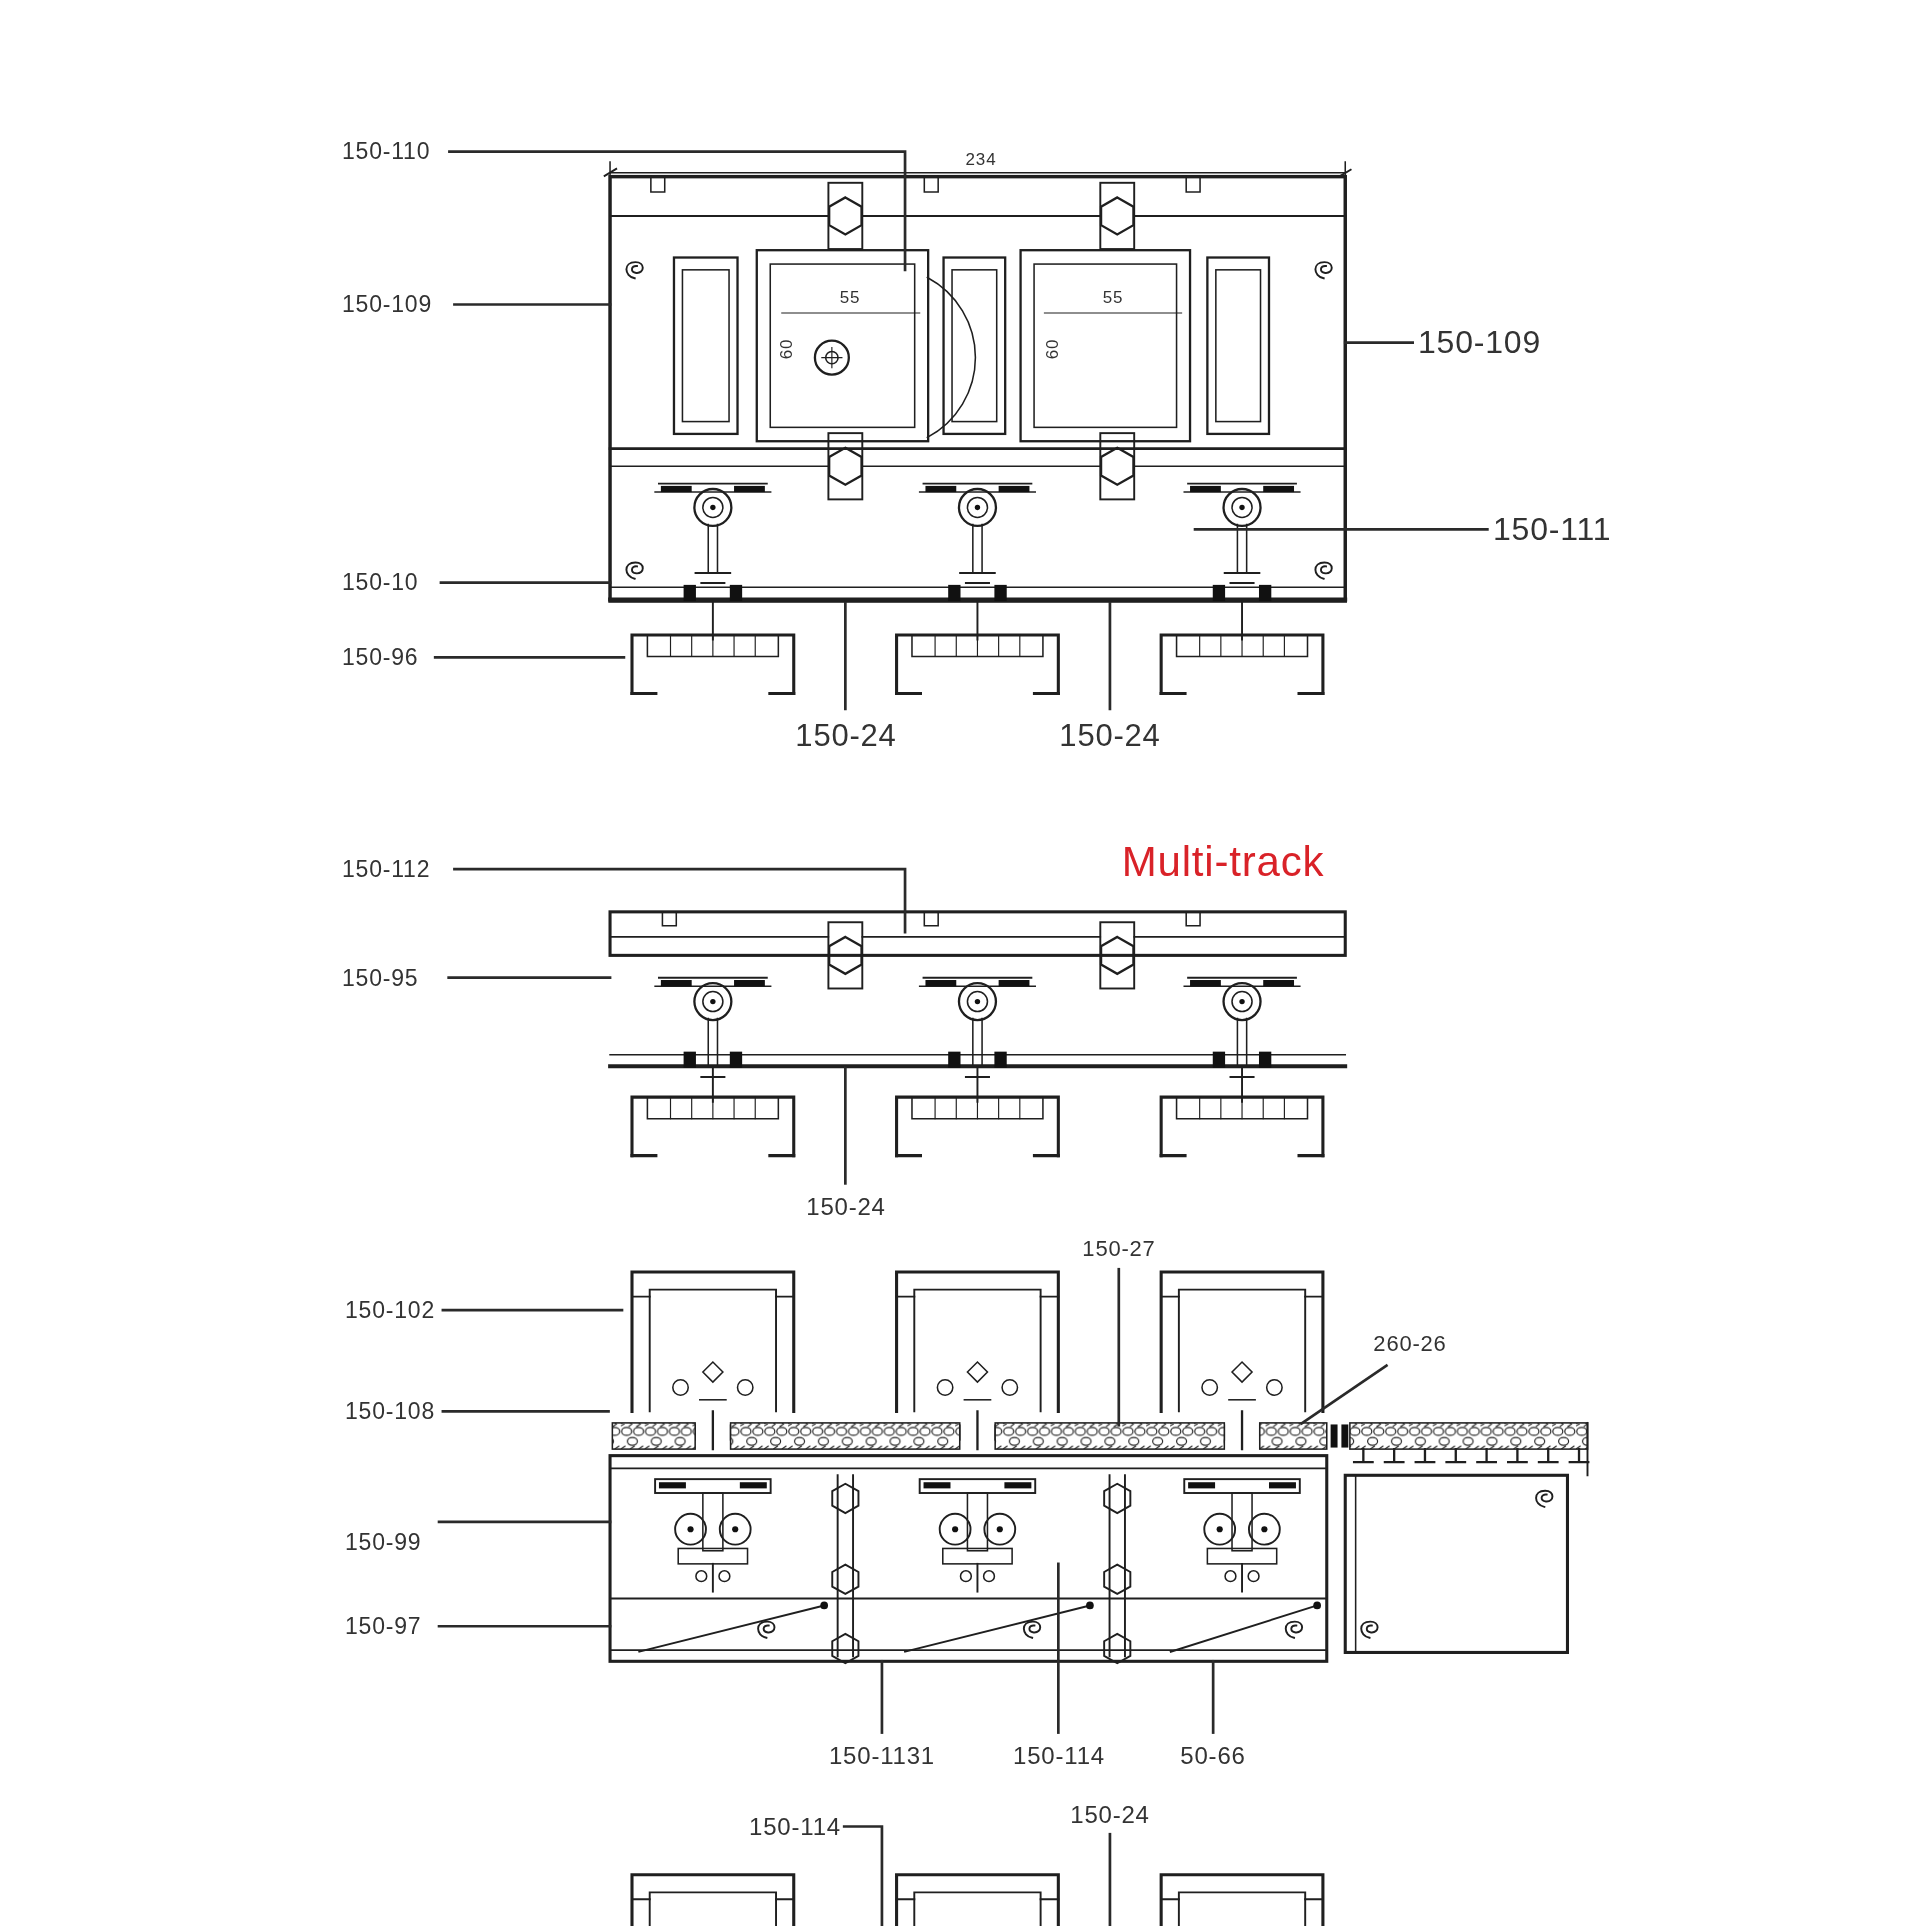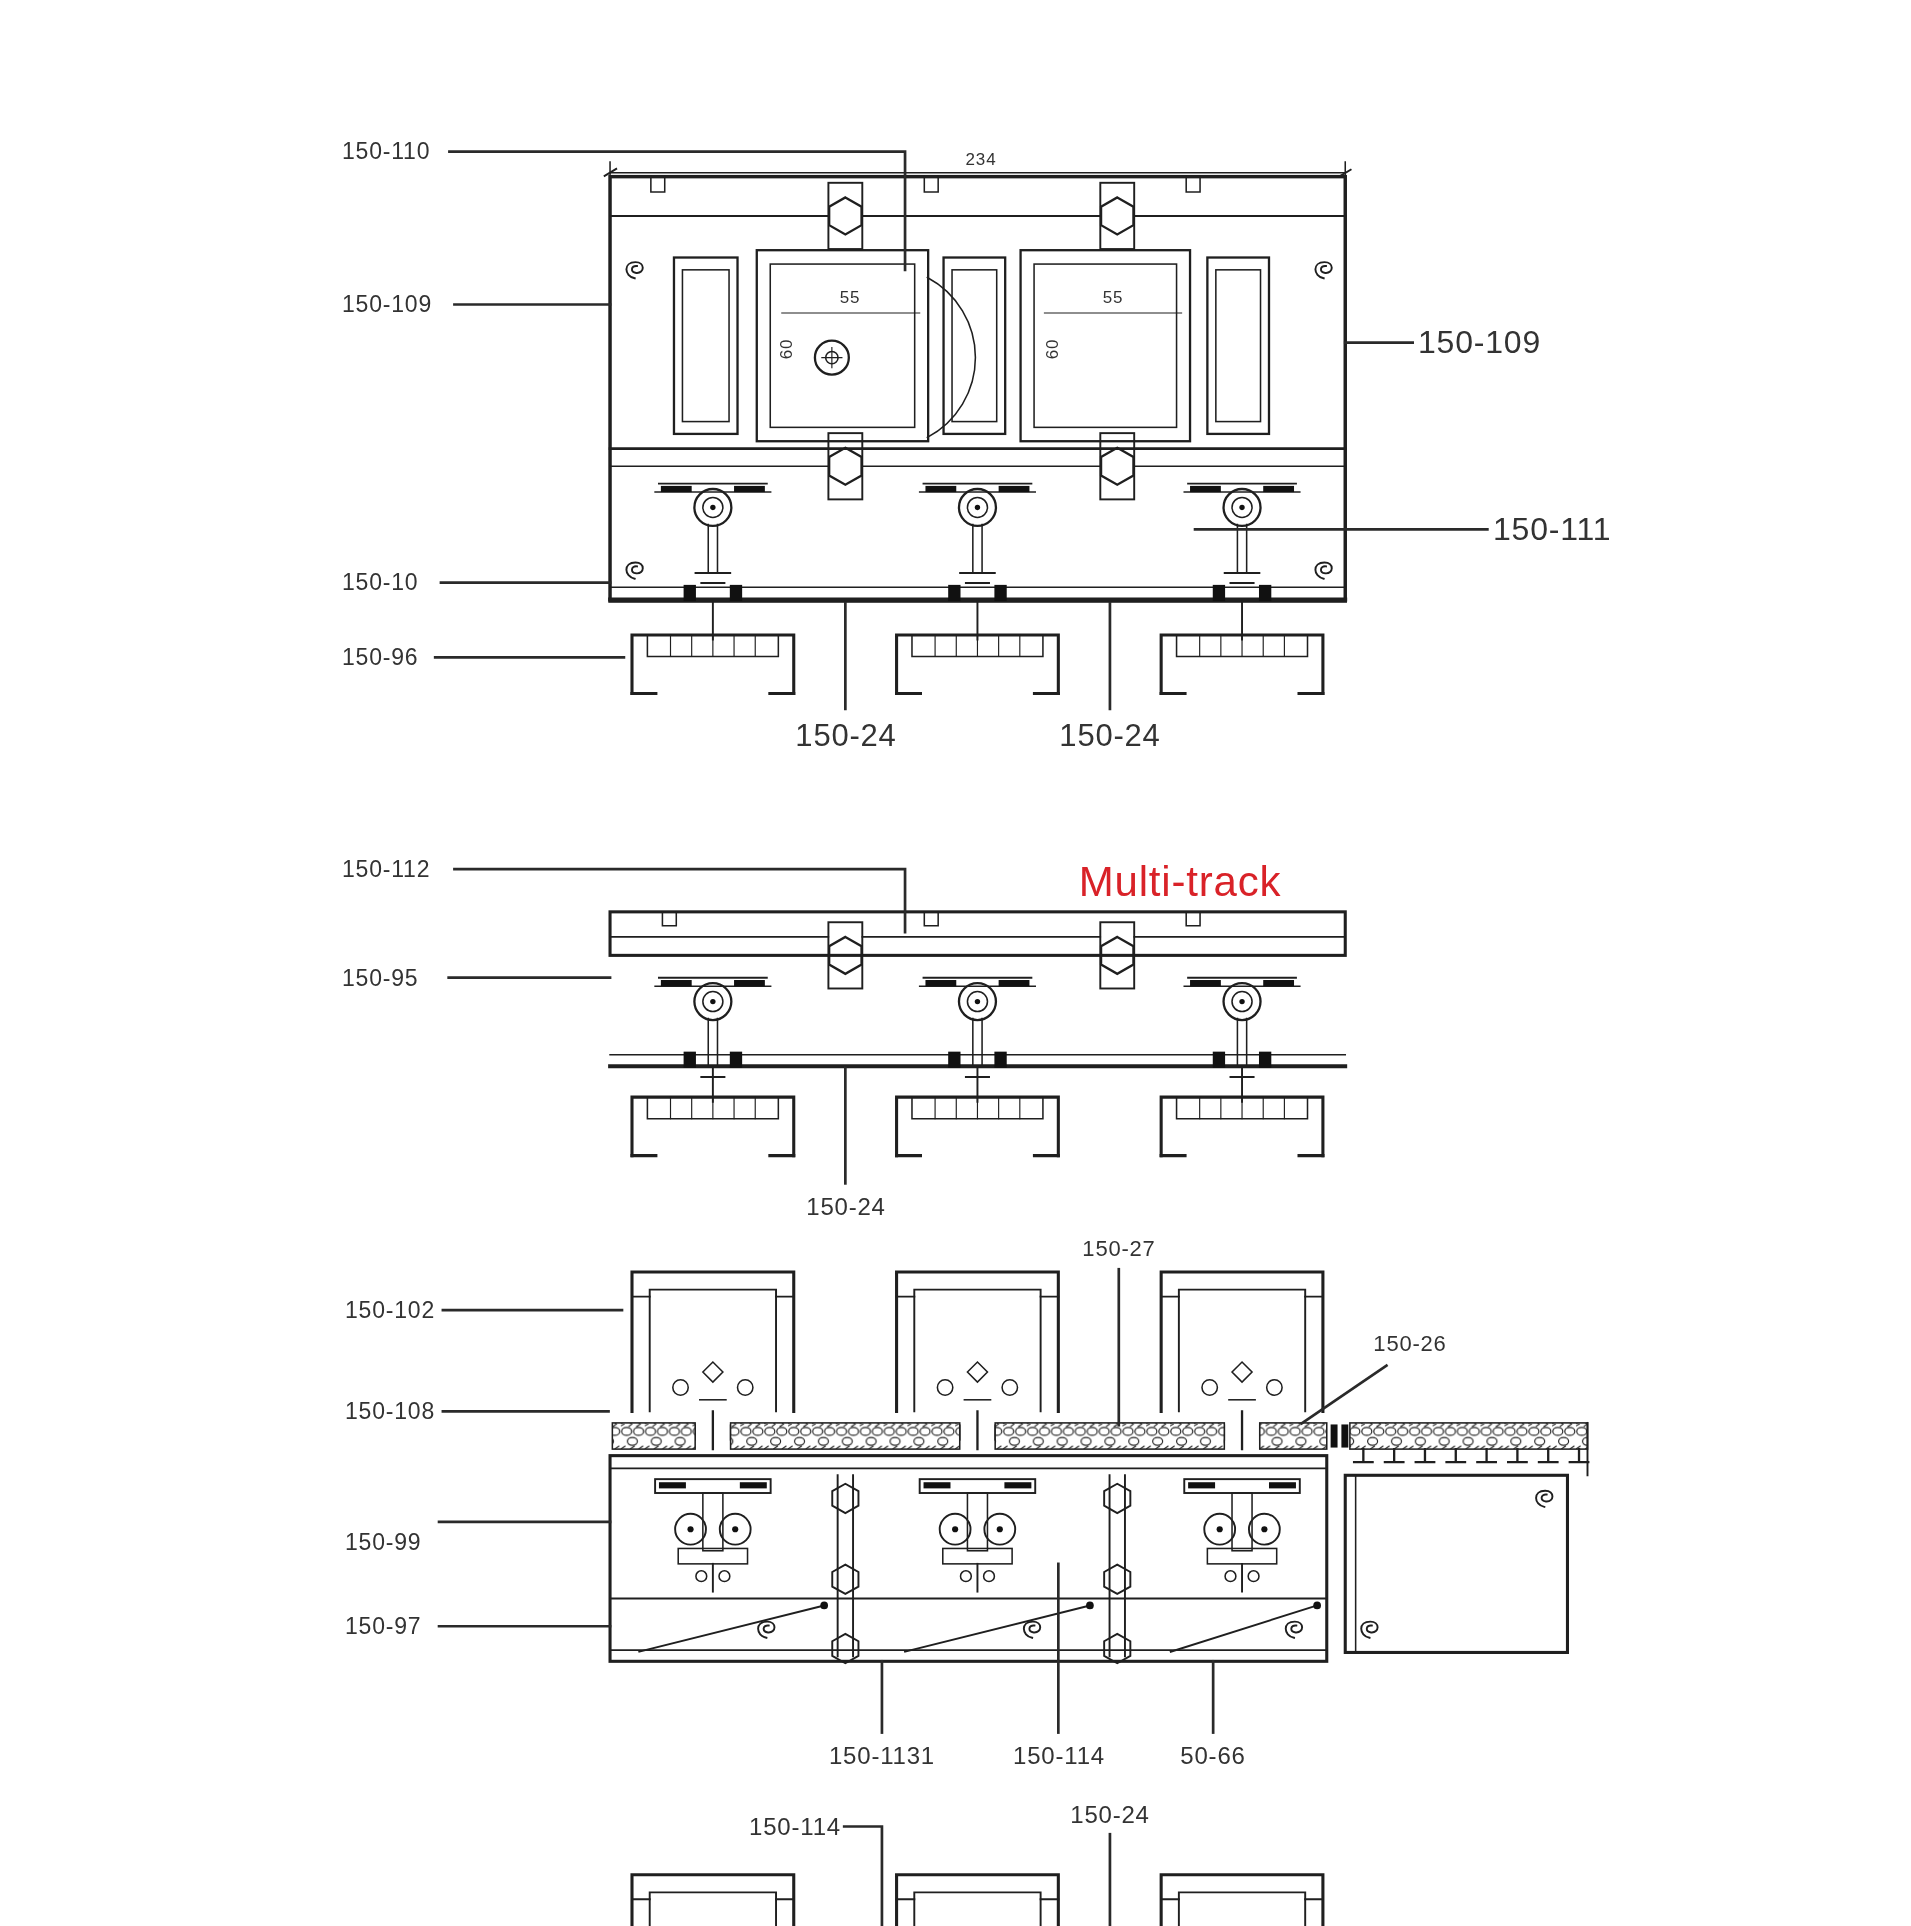--- a/index.html
+++ b/index.html
@@ -303,21 +303,21 @@
       <path d="M2748 4060 V4498"></path>
       <path d="M3150 4313 V4498"></path>
       <path d="M2192 4742 H2290 V5300"></path>
       <path d="M2882 4762 V5300"></path>
       <path d="M3523 5343 L3612 5420"></path>
     </g>
   </g>
 </svg>
 
 
-<div class="lbl subtitle" style="left: 1180px; top: 862px; color: rgb(217, 34, 40); margin-top: 20px;">Multi-track</div>
+<div class="lbl subtitle" style="left: 1223px; top: 862px; color: rgb(217, 34, 40);">Multi-track</div>
 
 <div class="lbl f44" style="left:981px;top:159px">234</div>
 <div class="lbl f44" style="left:850px;top:297px">55</div>
 <div class="lbl f44" style="left:1113px;top:297px">55</div>
 <div class="lbl f44 rot" style="left:786px;top:349px">60</div>
 <div class="lbl f44 rot" style="left:1052px;top:349px">60</div>
 
 <div class="lbl la f58" style="left:342px;top:151px">150-110</div>
 <div class="lbl la f58" style="left:342px;top:304px">150-109</div>
 <div class="lbl la f84" style="left:1418px;top:342px">150-109</div>
@@ -325,21 +325,21 @@
 <div class="lbl la f58" style="left:342px;top:582px">150-10</div>
 <div class="lbl la f58" style="left:342px;top:657px">150-96</div>
 <div class="lbl f80" style="left:846px;top:735px">150-24</div>
 <div class="lbl f80" style="left:1110px;top:735px">150-24</div>
 
 <div class="lbl la f58" style="left:342px;top:869px">150-112</div>
 <div class="lbl la f58" style="left:342px;top:978px">150-95</div>
 <div class="lbl f62" style="left:846px;top:1207px">150-24</div>
 
 <div class="lbl f60" style="left:1119px;top:1249px">150-27</div>
-<div class="lbl f60" style="left:1410px;top:1344px">150-26</div>
+<div class="lbl f60" style="left:1410px;top:1344px">260-26</div>
 <div class="lbl la f58" style="left:345px;top:1310px">150-102</div>
 <div class="lbl la f58" style="left:345px;top:1411px">150-108</div>
 <div class="lbl la f58" style="left:345px;top:1542px">150-99</div>
 <div class="lbl la f58" style="left:345px;top:1626px">150-97</div>
 <div class="lbl f62" style="left:882px;top:1756px">150-1131</div>
 <div class="lbl f62" style="left:1059px;top:1756px">150-114</div>
 <div class="lbl f62" style="left:1213px;top:1756px">50-66</div>
 
 <div class="lbl f62" style="left:795px;top:1827px">150-114</div>
 <div class="lbl f62" style="left:1110px;top:1815px">150-24</div>

